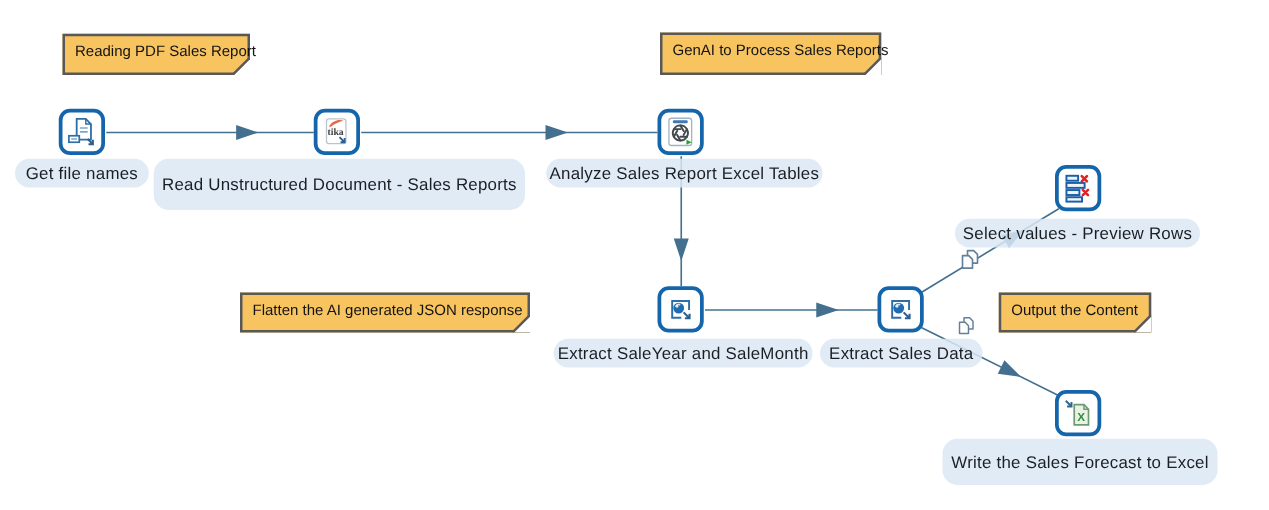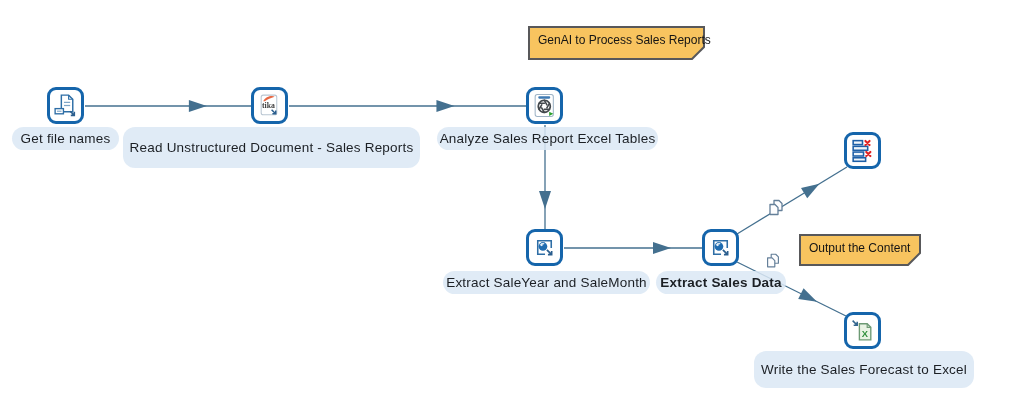--- a/index.html
+++ b/index.html
@@ -73,21 +73,22 @@
     <g fill="#fdfdfe" stroke="#647f99" stroke-width="1.3" stroke-linejoin="round">
       <path d="M8 2.5 h5 l3 3 v7 h-8 z"></path>
       <path d="M4 6.5 h5 l3 3 v7 h-8 z"></path>
     </g>
   </svg>
 
   <div class="pill" style="left: 12px; top: 127px; width: 107px; height: 23px;">Get file names</div>
   <div class="pill" style="left: 123px; top: 127px; width: 297px; height: 41px;">Read Unstructured Document - Sales Reports</div>
   <div class="pill" style="left: 437px; top: 127px; width: 221px; height: 23px;">Analyze Sales Report Excel Tables</div>
   <div class="pill" style="left: 443px; top: 271px; width: 207px; height: 23px;">Extract SaleYear and SaleMonth</div>
-  <div class="pill" style="left: 656px; top: 271px; width: 130px; height: 23px; font-weight: bold;">Extract Sales Data</div>
+  <div class="pill" style="left: 656px; top: 271px; width: 130px; height: 23px;">Extract Sales Data</div>
+  <div class="pill" style="left: 764px; top: 175px; width: 196px; height: 23px;">Select values - Preview Rows</div>
   <div class="pill" style="left: 754px; top: 351px; width: 220px; height: 37px;">Write the Sales Forecast to Excel</div>
 
   <div class="node" style="left: 47px; top: 87px; width: 37px; height: 37px;">
     <svg viewBox="0 0 26 26">
       <path d="M9 3 h7 l4 4 v12 h-11 z" fill="#ffffff" stroke="#2e6ea6" stroke-width="1.4"></path>
       <path d="M16 3 v4 h4" fill="none" stroke="#2e6ea6" stroke-width="1.1"></path>
       <line x1="11.5" y1="10" x2="17.5" y2="10" stroke="#7fa6c8" stroke-width="1.2"></line>
       <line x1="11.5" y1="13" x2="17.5" y2="13" stroke="#7fa6c8" stroke-width="1.2"></line>
       <rect x="3" y="16" width="8" height="5" fill="#ffffff" stroke="#2e6ea6" stroke-width="1.3"></rect>
       <line x1="4.8" y1="18.5" x2="9.2" y2="18.5" stroke="#7fa6c8" stroke-width="1.1"></line>
@@ -159,27 +160,41 @@
 
   <div class="node" style="left: 844px; top: 312px; width: 37px; height: 37px;">
     <svg viewBox="0 0 26 26">
       <path d="M3.5 3.5 l4.4 4.4 m0 -3.4 v3.4 h-3.4" fill="none" stroke="#33668f" stroke-width="1.5"></path>
       <path d="M10 6.5 h7.5 l3.5 3.5 v12 h-11 z" fill="#e9f3e4" stroke="#6d9a74" stroke-width="1.3"></path>
       <path d="M17.5 6.5 v3.5 h3.5" fill="none" stroke="#6d9a74" stroke-width="1.1"></path>
       <text x="15.3" y="19" font-size="9" font-weight="bold" fill="#2f8f3c" text-anchor="middle" font-family="Liberation Sans, sans-serif">X</text>
     </svg>
   </div>
 
+  <div class="note" style="left: 50px; top: 27px; width: 150px; height: 33px;">
+    <span>Reading PDF Sales Report</span>
+    <svg class="fold" viewBox="0 0 14 14">
+      <polygon points="0,14 14,0 14,14" fill="#ffffff"></polygon>
+        <line x1="0" y1="14" x2="14" y2="0" stroke="#58585a" stroke-width="2"></line>
+    </svg>
+  </div>
   <div class="note" style="left: 528px; top: 26px; width: 177px; height: 34px;">
     <span>GenAI to Process Sales Reports</span>
     <svg class="fold" viewBox="0 0 14 14">
       <polygon points="0,14 14,0 14,14" fill="#ffffff"></polygon>
         <line x1="0" y1="14" x2="14" y2="0" stroke="#58585a" stroke-width="2"></line>
     </svg>
   </div>
+  <div class="note" style="left: 192px; top: 234px; width: 232px; height: 32px;">
+    <span>Flatten the AI generated JSON response</span>
+    <svg class="fold" viewBox="0 0 14 14">
+      <polygon points="0,14 14,0 14,14" fill="#ffffff"></polygon>
+        <line x1="0" y1="14" x2="14" y2="0" stroke="#58585a" stroke-width="2"></line>
+    </svg>
+  </div>
   <div class="note" style="left: 799px; top: 234px; width: 122px; height: 32px;">
     <span>Output the Content</span>
     <svg class="fold" viewBox="0 0 14 14">
       <polygon points="0,14 14,0 14,14" fill="#ffffff"></polygon>
         <line x1="0" y1="14" x2="14" y2="0" stroke="#58585a" stroke-width="2"></line>
     </svg>
   </div>
 
 </div>
 

